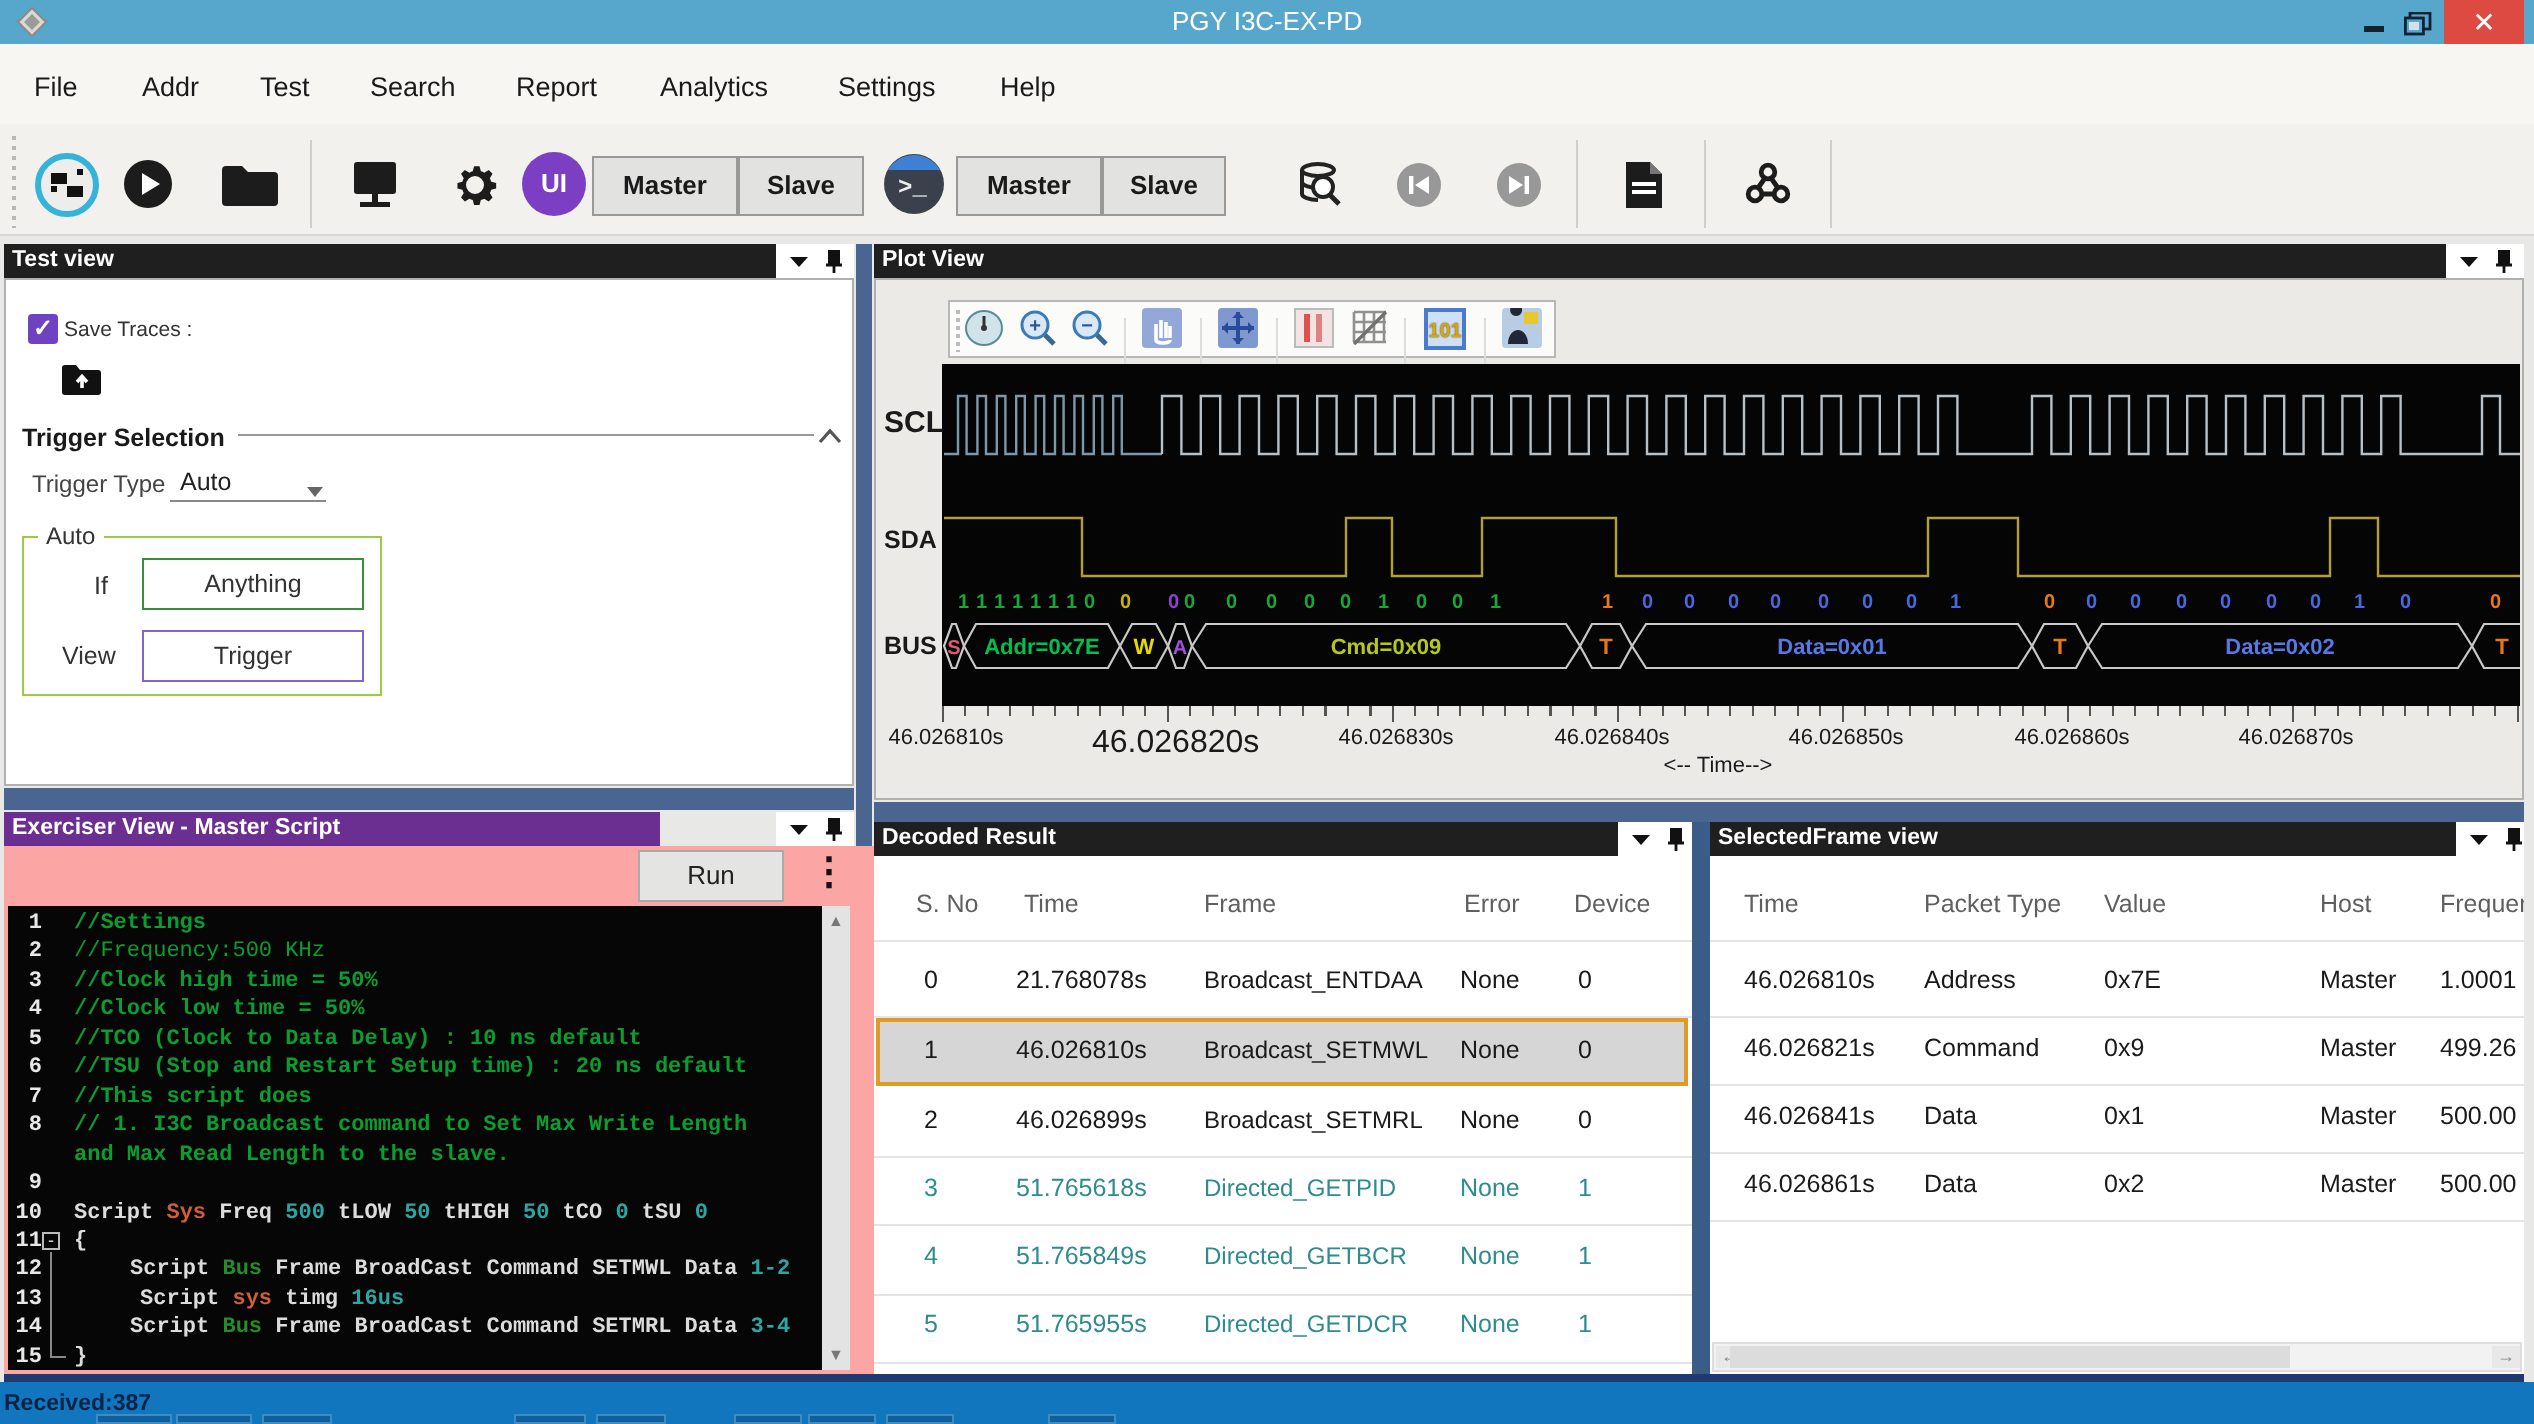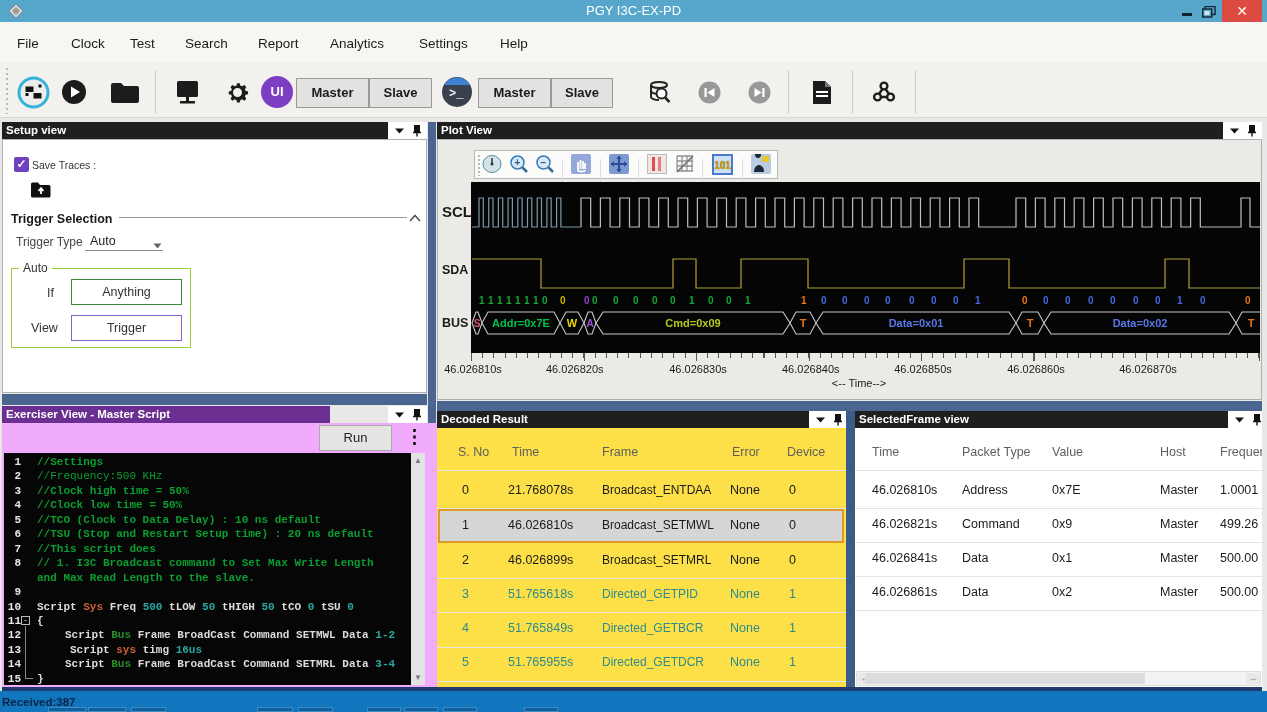--- a/index.html
+++ b/index.html
@@ -30,21 +30,21 @@
   <div class="abs" style="left:1182px;top:13px;width:10px;height:3px;background:#123"></div>
   <svg class="abs" style="left:1202px;top:6px" width="14" height="12" viewBox="0 0 14 12">
       <rect x="3" y="0.5" width="10" height="8" fill="none" stroke="#123" stroke-width="1.4"></rect>
       <rect x="0.7" y="3" width="9" height="8" fill="#57a7cd" stroke="#123" stroke-width="1.4"></rect>
       <rect x="2.5" y="5" width="5" height="4" fill="#cfe2ee"></rect>
     </svg>
   <div id="closebtn">✕</div>
 </div>
 <div id="menubar">
   <span class="menuitem" style="left:17px">File</span>
-  <span class="menuitem" style="left:71px">Clock</span>
+  <span class="menuitem" style="left:71px">Addr</span>
   <span class="menuitem" style="left:130px">Test</span>
   <span class="menuitem" style="left:185px">Search</span>
   <span class="menuitem" style="left:258px">Report</span>
   <span class="menuitem" style="left:330px">Analytics</span>
   <span class="menuitem" style="left:419px">Settings</span>
   <span class="menuitem" style="left:500px">Help</span>
 </div>
 <div id="toolbar">
   <div class="abs" style="left:6px;top:6px;width:2px;height:46px;background:repeating-linear-gradient(to bottom,#b8b8b4 0 2px,transparent 2px 5px)"></div>
   <svg class="abs" style="left:17px;top:14px" width="33" height="33" viewBox="0 0 33 33">
@@ -113,21 +113,21 @@
   <div class="tsep" style="left:915px"></div>
 </div>
 <div id="main">
 
 <div class="abs" style="left:428px;top:4px;width:8px;height:569px;background:#4a6690"></div>
 <div class="abs" style="left:2px;top:276px;width:425px;height:11px;background:#4a6690"></div>
 <div class="abs" style="left:437px;top:283px;width:825px;height:10px;background:#4a6690"></div>
 <div class="abs" style="left:846px;top:293px;width:9px;height:280px;background:#3c5c88"></div>
 <div class="abs" style="left:2px;top:569px;width:1260px;height:4px;background:#1f3a6e"></div>
 
-<div class="phead" style="left:2px;top:4px;width:386px">Setup view</div>
+<div class="phead" style="left:2px;top:4px;width:386px">Test view</div>
 <div class="picons" style="left:388px;top:4px;width:39px"><svg width="37" height="17" viewBox="0 0 37 17">
         <path d="M7 6.5 l4.5 5 4.5 -5 z" fill="#111"></path>
         <g stroke="#111">
           <rect x="26.5" y="3.5" width="5" height="6.5" fill="#111"></rect>
           <path d="M25 10.5 h8 M29 10.5 v4" stroke-width="1.4" fill="none"></path>
         </g>
       </svg></div>
 <div class="abs" id="setupbody" style="left:2px;top:21px;width:425px;height:254px;background:#fff;border:1px solid #b0b0b0">
   <div class="abs" style="left:11px;top:17px;width:15px;height:15px;background:#6f42c1;border-radius:2px;color:#fff;font-size:12px;font-weight:bold;text-align:center;line-height:15px">✓</div>
   <div class="abs" style="left:29px;top:19px;font-size:10.5px;color:#333">Save Traces :</div>
@@ -155,21 +155,21 @@
 </div>
 
 <div class="phead" style="left:2px;top:288px;width:328px;background:#6b2e91">Exerciser View - Master Script</div>
 <div class="picons" style="left:388px;top:288px;width:39px"><svg width="37" height="17" viewBox="0 0 37 17">
         <path d="M7 6.5 l4.5 5 4.5 -5 z" fill="#111"></path>
         <g stroke="#111">
           <rect x="26.5" y="3.5" width="5" height="6.5" fill="#111"></rect>
           <path d="M25 10.5 h8 M29 10.5 v4" stroke-width="1.4" fill="none"></path>
         </g>
       </svg></div>
-<div class="abs" id="exbody" style="left:2px;top:305px;width:479px;height:264px;background:#f0abfc">
+<div class="abs" id="exbody" style="left:2px;top:305px;width:479px;height:264px;background:#fca5a5">
   <div class="abs" style="left:317px;top:2px;width:73px;height:26px;background:#e4e4e3;border:1px solid #aaa;font-size:13px;color:#222;text-align:center;line-height:24px">Run</div>
   <div class="abs" style="left:403px;top:3px;font-size:19px;font-weight:bold;color:#111;line-height:22px">⋮</div>
   <div class="abs" id="editor" style="left:2px;top:30px;width:407px;height:232px;background:#060606;overflow:hidden">
         <div class="abs" style="left:0;top:2.0px;width:17px;text-align:right;font-family:'Liberation Mono',monospace;font-size:11px;font-weight:bold;color:#e8e8e8;line-height:14px">1</div>
         <div class="abs" style="left:33px;top:2.0px;font-family:'Liberation Mono',monospace;font-size:11px;font-weight:bold;line-height:14px;white-space:nowrap"><span style="color:#0a9e30;">//Settings</span></div>
         <div class="abs" style="left:0;top:16.4px;width:17px;text-align:right;font-family:'Liberation Mono',monospace;font-size:11px;font-weight:bold;color:#e8e8e8;line-height:14px">2</div>
         <div class="abs" style="left:33px;top:16.4px;font-family:'Liberation Mono',monospace;font-size:11px;font-weight:normal;line-height:14px;white-space:nowrap"><span style="color:#0a9e30;">//Frequency:500 KHz</span></div>
         <div class="abs" style="left:0;top:30.9px;width:17px;text-align:right;font-family:'Liberation Mono',monospace;font-size:11px;font-weight:bold;color:#e8e8e8;line-height:14px">3</div>
         <div class="abs" style="left:33px;top:30.9px;font-family:'Liberation Mono',monospace;font-size:11px;font-weight:bold;line-height:14px;white-space:nowrap"><span style="color:#0a9e30;">//Clock high time = 50%</span></div>
         <div class="abs" style="left:0;top:45.3px;width:17px;text-align:right;font-family:'Liberation Mono',monospace;font-size:11px;font-weight:bold;color:#e8e8e8;line-height:14px">4</div>
@@ -331,38 +331,38 @@
         <text x="559" y="145" fill="#e87818" font-size="11" font-weight="bold" text-anchor="middle" font-family="Liberation Sans">T</text>
         <text x="669" y="145" fill="#5878e8" font-size="11" font-weight="bold" text-anchor="middle" font-family="Liberation Sans">Data=0x02</text>
         <text x="780" y="145" fill="#e87818" font-size="11" font-weight="bold" text-anchor="middle" font-family="Liberation Sans">T</text>
 </svg>
       <div class="abs" style="left:4px;top:63px;font-size:15px;font-weight:bold;color:#1a1a1a">SCL</div>
 <div class="abs" style="left:4px;top:123px;font-size:12.5px;font-weight:bold;color:#1a1a1a">SDA</div>
 <div class="abs" style="left:4px;top:176px;font-size:12.5px;font-weight:bold;color:#1a1a1a">BUS</div>
       <div class="abs" style="left:33px;top:213px;width:789px;height:5px;background:repeating-linear-gradient(to right,#555 0 1px,transparent 1px 11.25px)"></div>
 <div class="abs" style="left:33px;top:213px;width:789px;height:8px;background:repeating-linear-gradient(to right,#555 0 1px,transparent 1px 112.5px)"></div>
       <div class="abs" style="left:-5px;top:223px;width:80px;text-align:center;font-size:11px;color:#1a1a1a">46.026810s</div>
-      <div class="abs" style="left:108px;top:223px;width:80px;font-size:11px;color:#1a1a1a">46.026820s</div>
+      <div class="abs" style="left:108px;top:223px;width:80px;text-align:center;font-size:16px;color:#1a1a1a">46.026820s</div>
       <div class="abs" style="left:220px;top:223px;width:80px;text-align:center;font-size:11px;color:#1a1a1a">46.026830s</div>
-      <div class="abs" style="left:344px;top:223px;width:80px;text-align:left;font-size:11px;color:#1a1a1a">46.026840s</div>
+      <div class="abs" style="left:328px;top:223px;width:80px;text-align:center;font-size:11px;color:#1a1a1a">46.026840s</div>
       <div class="abs" style="left:445px;top:223px;width:80px;text-align:center;font-size:11px;color:#1a1a1a">46.026850s</div>
       <div class="abs" style="left:558px;top:223px;width:80px;text-align:center;font-size:11px;color:#1a1a1a">46.026860s</div>
       <div class="abs" style="left:670px;top:223px;width:80px;text-align:center;font-size:11px;color:#1a1a1a">46.026870s</div>
       <div class="abs" style="left:371px;top:237px;width:100px;text-align:center;font-size:11px;color:#1a1a1a">&lt;-- Time--&gt;</div>
     </div>
 
 <div class="phead" style="left:437px;top:293px;width:372px">Decoded Result</div>
 <div class="picons" style="left:809px;top:293px;width:37px"><svg width="37" height="17" viewBox="0 0 37 17">
         <path d="M7 6.5 l4.5 5 4.5 -5 z" fill="#111"></path>
         <g stroke="#111">
           <rect x="26.5" y="3.5" width="5" height="6.5" fill="#111"></rect>
           <path d="M25 10.5 h8 M29 10.5 v4" stroke-width="1.4" fill="none"></path>
         </g>
       </svg></div>
-<div class="abs" id="decbody" style="left:437px;top:310px;width:409px;height:259px;background:#fde047">
+<div class="abs" id="decbody" style="left:437px;top:310px;width:409px;height:259px;background:#ffffff">
       <div class="abs" style="left:21px;top:17px;font-size:12.5px;color:#5f5f5f;white-space:nowrap">S. No</div>
       <div class="abs" style="left:75px;top:17px;font-size:12.5px;color:#5f5f5f;white-space:nowrap">Time</div>
       <div class="abs" style="left:165px;top:17px;font-size:12.5px;color:#5f5f5f;white-space:nowrap">Frame</div>
       <div class="abs" style="left:295px;top:17px;font-size:12.5px;color:#5f5f5f;white-space:nowrap">Error</div>
       <div class="abs" style="left:350px;top:17px;font-size:12.5px;color:#5f5f5f;white-space:nowrap">Device</div>
       <div class="abs" style="left:0;top:42px;width:409px;height:1px;background:#e4e4e4"></div>
       <div class="abs" style="left:1px;top:81px;width:406px;height:34px;background:#d6d6d6;border:2px solid #e09b26"></div>
       <div class="abs" style="left:25px;top:55px;font-size:12.5px;color:#1a1a1a;white-space:nowrap">0</div>
       <div class="abs" style="left:71px;top:55px;font-size:12.5px;color:#1a1a1a;white-space:nowrap">21.768078s</div>
       <div class="abs" style="left:165px;top:55px;font-size:12px;color:#1a1a1a;white-space:nowrap">Broadcast_ENTDAA</div>

